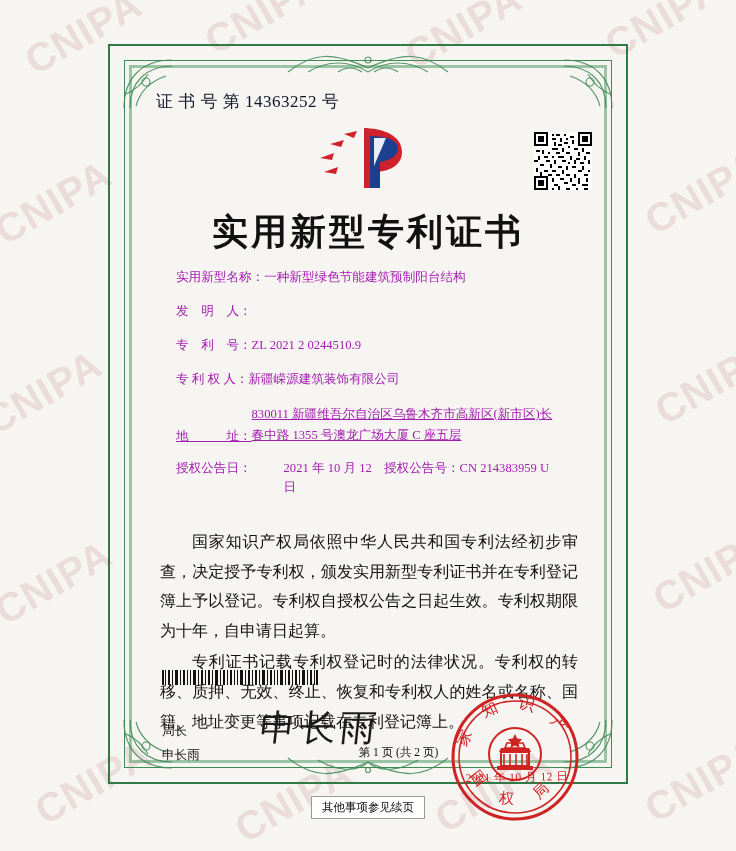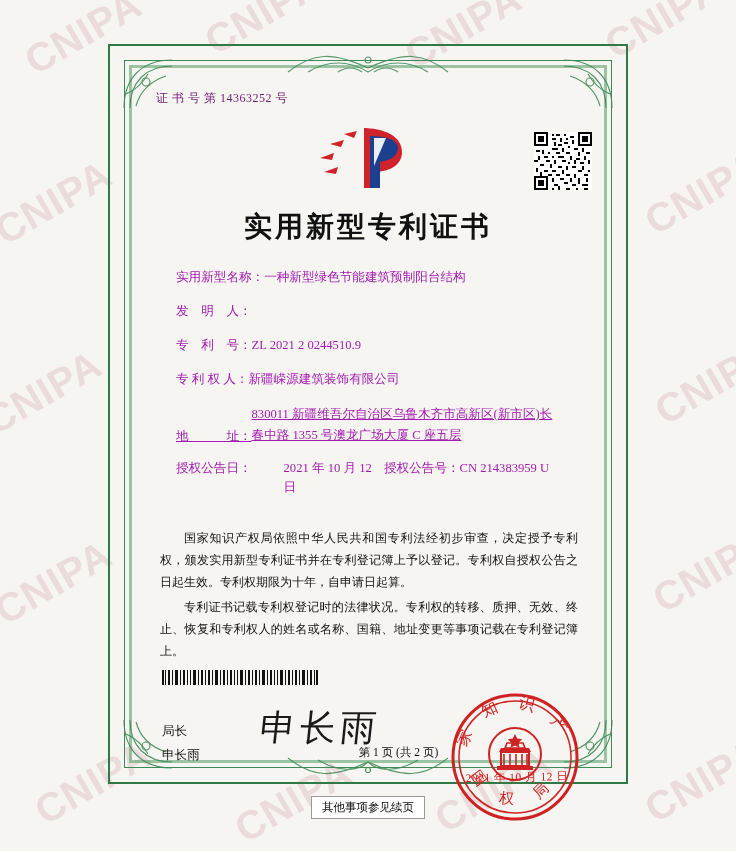--- a/index.html
+++ b/index.html
@@ -95,22 +95,22 @@
   
   .content {
     position: absolute;
     left: 48px;
     top: 46px;
     width: 424px;
     height: 650px;
   }
 
   .cert-no {
-    font-size: 12px;
-    color: #701a75;
+    font-size: 17px;
+    color: #0f172a;
     letter-spacing: 0.5px;
   }
 
   .logo {
     position: absolute;
     left: 158px;
     top: 32px;
     width: 110px;
     height: 72px;
   }
@@ -123,21 +123,21 @@
     height: 58px;
   }
   .qr canvas, .qr .qrbox { display:block; }
 
   .title {
     position: absolute;
     left: 0;
     top: 118px;
     width: 424px;
     text-align: center;
-    font-size: 28px;
+    font-size: 36px;
     font-weight: bold;
     letter-spacing: 3px;
     color: #111;
     font-family: "DejaVu Sans", "Liberation Sans", sans-serif;
   }
 
   .fields {
     position: absolute;
     left: 20px;
     top: 178px;
@@ -168,21 +168,21 @@
   }
   .field-2col .col.left { width: 208px; gap: 32px; }
   .addr-wrap { display: flex; align-items: flex-end; margin-bottom: 12px; text-decoration: underline; }
   .addr-val { line-height: 1.7; }
 
   .para {
     position: absolute;
     left: 4px;
     top: 437px;
     width: 418px;
-    font-size: 12px;
+    font-size: 16px;
     line-height: 1.85;
     color: #111;
     text-align: justify;
   }
   .para p { margin: 0 0 2px 0; text-indent: 2em; }
 
   .barcode {
     position: absolute;
     left: 6px;
     top: 580px;

